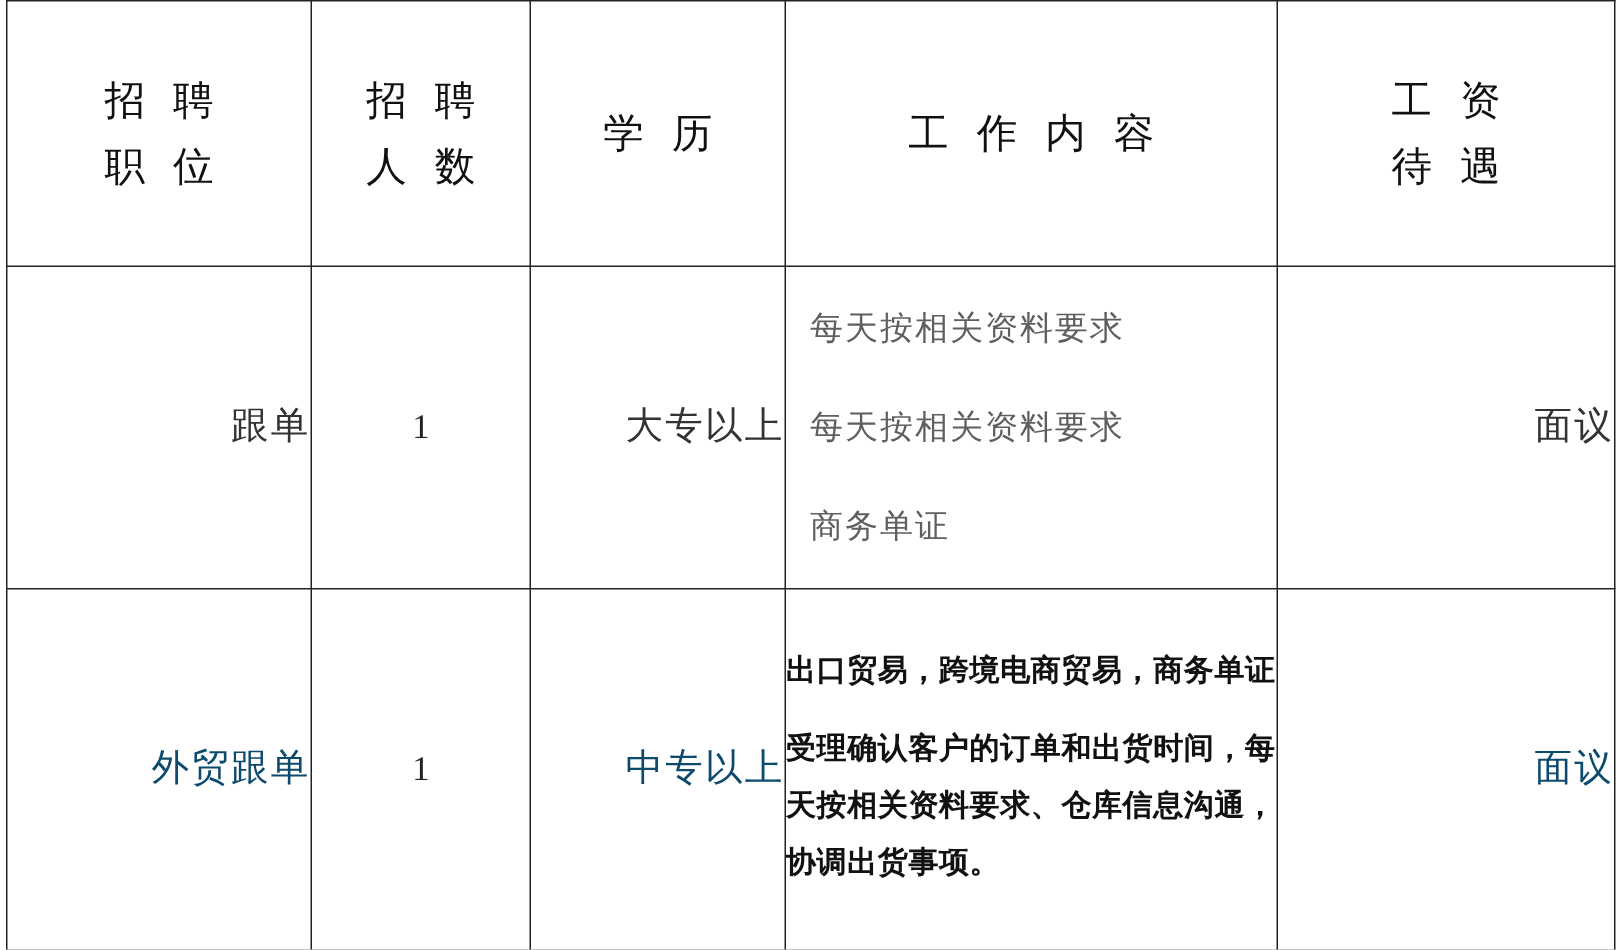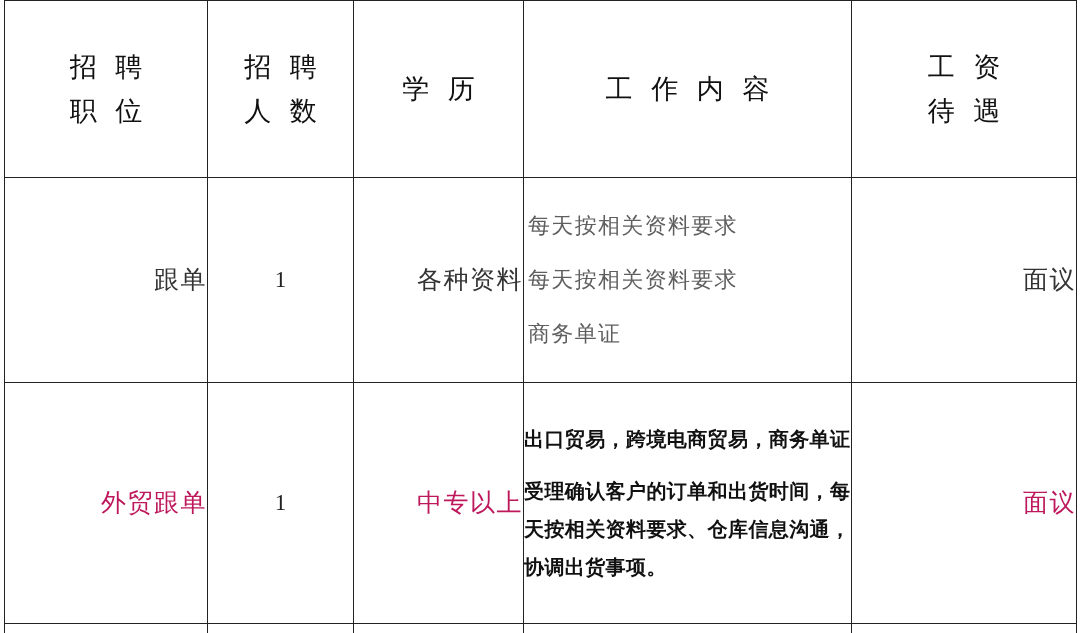--- a/index.html
+++ b/index.html
@@ -74,40 +74,40 @@
   
   .row1 td { height: 204px; }
   .desc-light {
     text-align: left;
     font-size: 22px;
     line-height: 50px;
     letter-spacing: 0.06em;
     color: #5f5f5f;
     padding: 14px 16px 10px 16px;
   }
-  .desc-light p { margin: 4px; white-space: nowrap; }
+  .desc-light p { margin: 16px; white-space: nowrap; }
 
   .row1 .cell-center { font-size: 25px; color: #333333; }
 
   
   .row2 td { height: 240px; }
   .desc-bold {
     text-align: left;
-    font-family: Liberation Sans, sans-serif;
+    font-family: Liberation Mono, monospace;
     font-size: 20px;
     font-weight: bold;
     line-height: 38px;
     letter-spacing: 0.02em;
     color: #111111;
     padding: 12px 14px 10px 14px;
   }
   .desc-bold p { margin: 0 0 14px 0; }
   .desc-bold p:last-child { margin-bottom: 0; }
 
-  .row2 .cell-center { font-size: 25px; color: #be185d; }
+  .row2 .cell-center { font-size: 25px; color: #0c4a6e; }
 
   
   .row-cut td { height: 14px; }
 </style>
 </head>
 <body>
 
 <div class="page">
   <table class="recruit-table">
     <colgroup>
@@ -135,21 +135,21 @@
         </td>
         <td class="hdr-cell">
           <span class="ln">工 资</span>
           <span class="ln">待 遇</span>
         </td>
       </tr>
 
       <tr class="row1">
         <td class="cell-center">跟单</td>
         <td class="cell-num">1</td>
-        <td class="cell-center">各种资料</td>
+        <td class="cell-center">大专以上</td>
         <td class="desc-light">
           <p>每天按相关资料要求</p>
           <p>每天按相关资料要求</p>
           <p>商务单证</p>
         </td>
         <td class="cell-center">面议</td>
       </tr>
 
       <tr class="row2">
         <td class="cell-center">外贸跟单</td>

